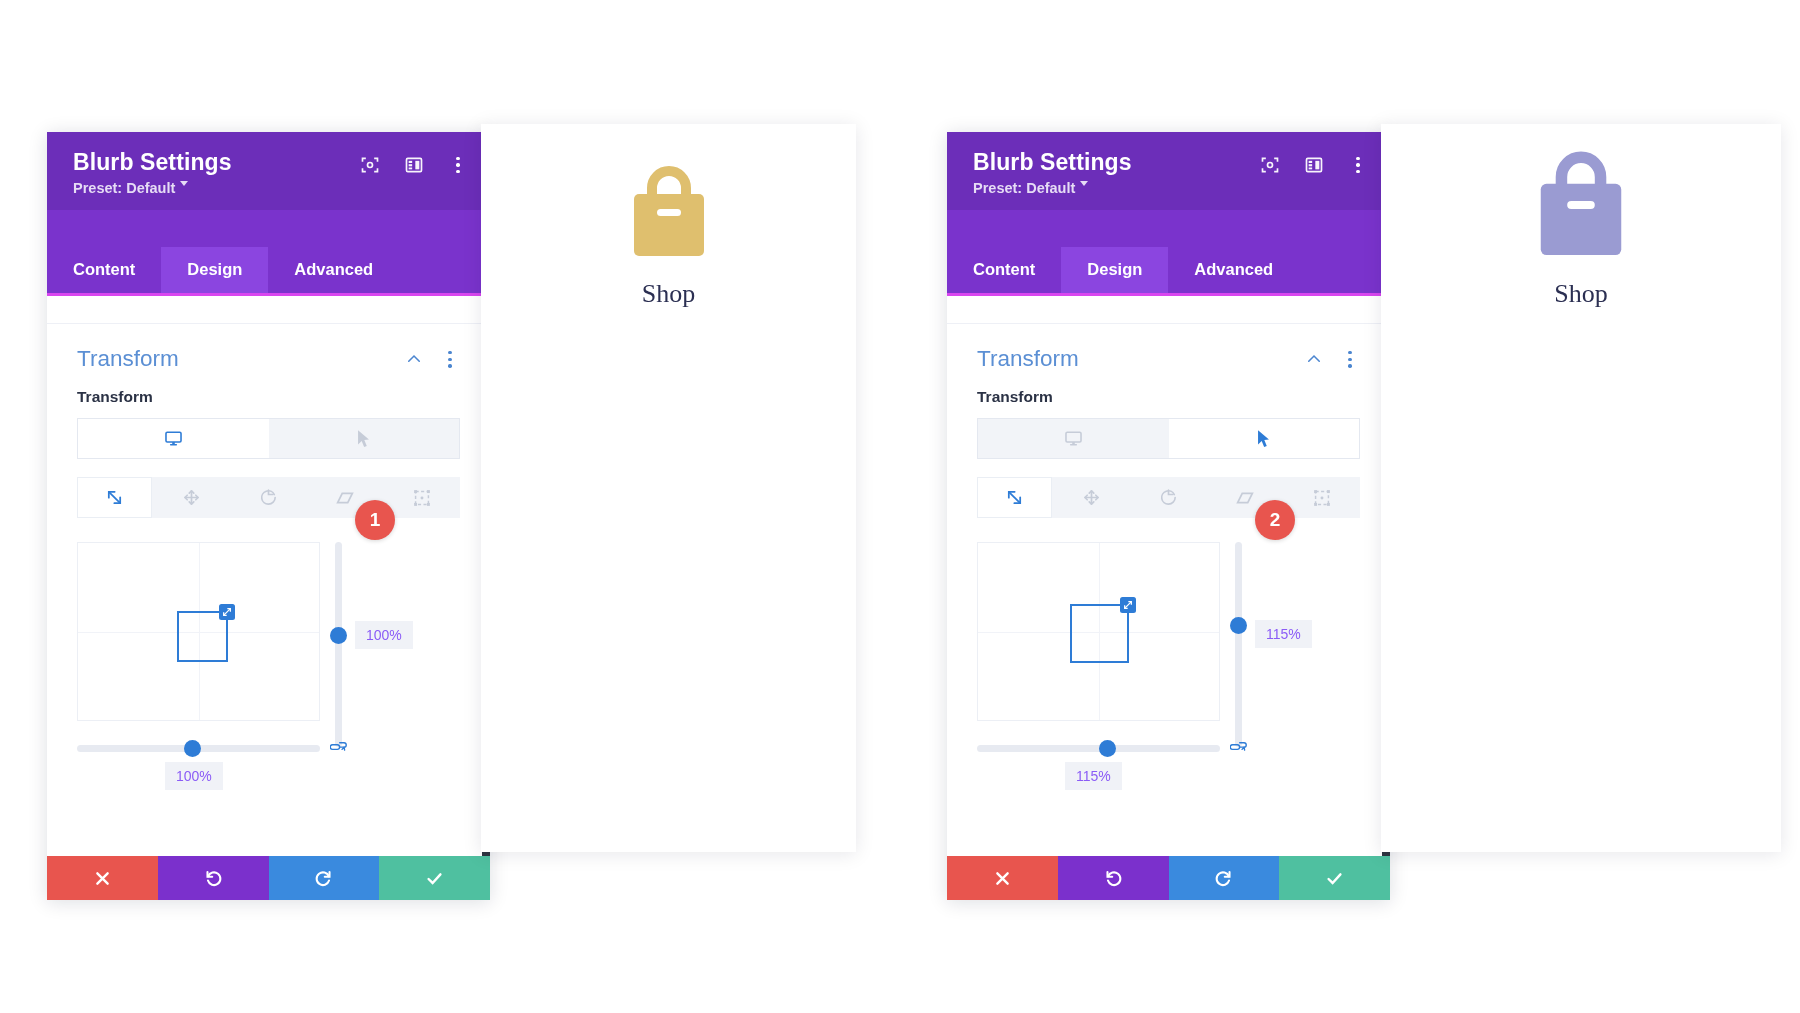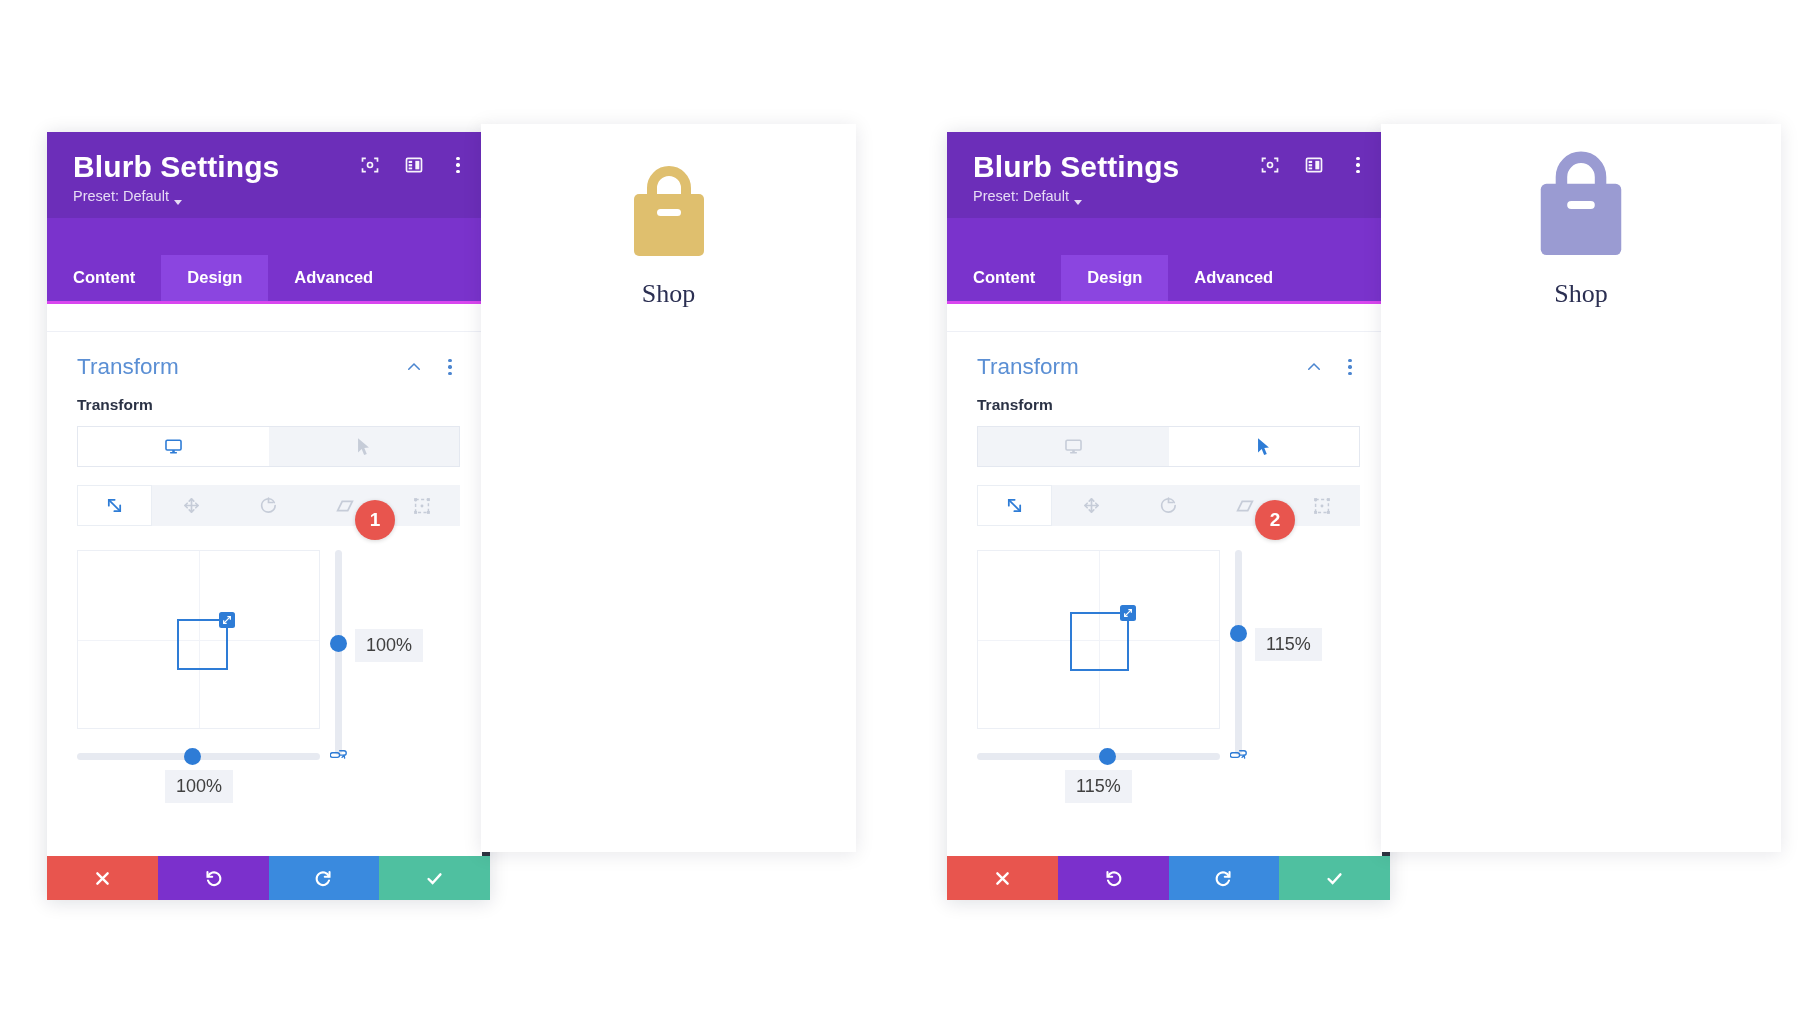--- a/index.html
+++ b/index.html
@@ -24,26 +24,26 @@
     box-shadow: 0 2px 18px rgba(16,24,50,.14);
     display: flex; flex-direction: column;
   }
   .modal-header {
     background: #6c2eb9;
     padding: 18px 26px 13px 26px;
     position: relative;
     flex: 0 0 auto;
   }
   .modal-title {
-    color: #ffffff; font-size: 30px; font-weight: bold;
+    color: #ffffff; font-size: 23px; font-weight: bold;
     letter-spacing: .1px; line-height: 1.1;
   }
   .modal-preset {
-    color: #e6dcf5; font-size: 14.5px; font-weight: normal;
-    margin-top: 5px; display: inline-flex; align-items: flex-end; gap: 5px;
+    color: #e6dcf5; font-size: 14.5px; font-weight: bold;
+    margin-top: 5px; display: inline-flex; align-items: flex-start; gap: 5px;
   }
   .caret-down {
     display: inline-block;
     border-left: 4.5px solid transparent;
     border-right: 4.5px solid transparent;
     border-top: 5.5px solid #e6dcf5;
     position: relative; top: 1px;
   }
   .header-icons {
     position: absolute; right: 22px; top: 23px;
@@ -131,22 +131,22 @@
 
   
   .v-slider {
     position: absolute; width: 7px; border-radius: 4px; background: #e7eaf1;
   }
   .v-knob {
     position: absolute; width: 17px; height: 17px; border-radius: 50%;
     background: #2e7cd6; left: -5px;
   }
   .val-pill {
-    position: absolute; background: #f0f2f7; color: #404040;
-    font-size: 18px; padding: 6px 11px; white-space: nowrap;
+    position: absolute; background: #f0f2f7; color: #8b5cf6;
+    font-size: 14px; padding: 6px 11px; white-space: nowrap;
   }
 
   
   .h-slider {
     position: absolute; height: 7px; border-radius: 4px; background: #e7eaf1;
   }
   .h-knob {
     position: absolute; width: 17px; height: 17px; border-radius: 50%;
     background: #2e7cd6; top: -5px;
   }

